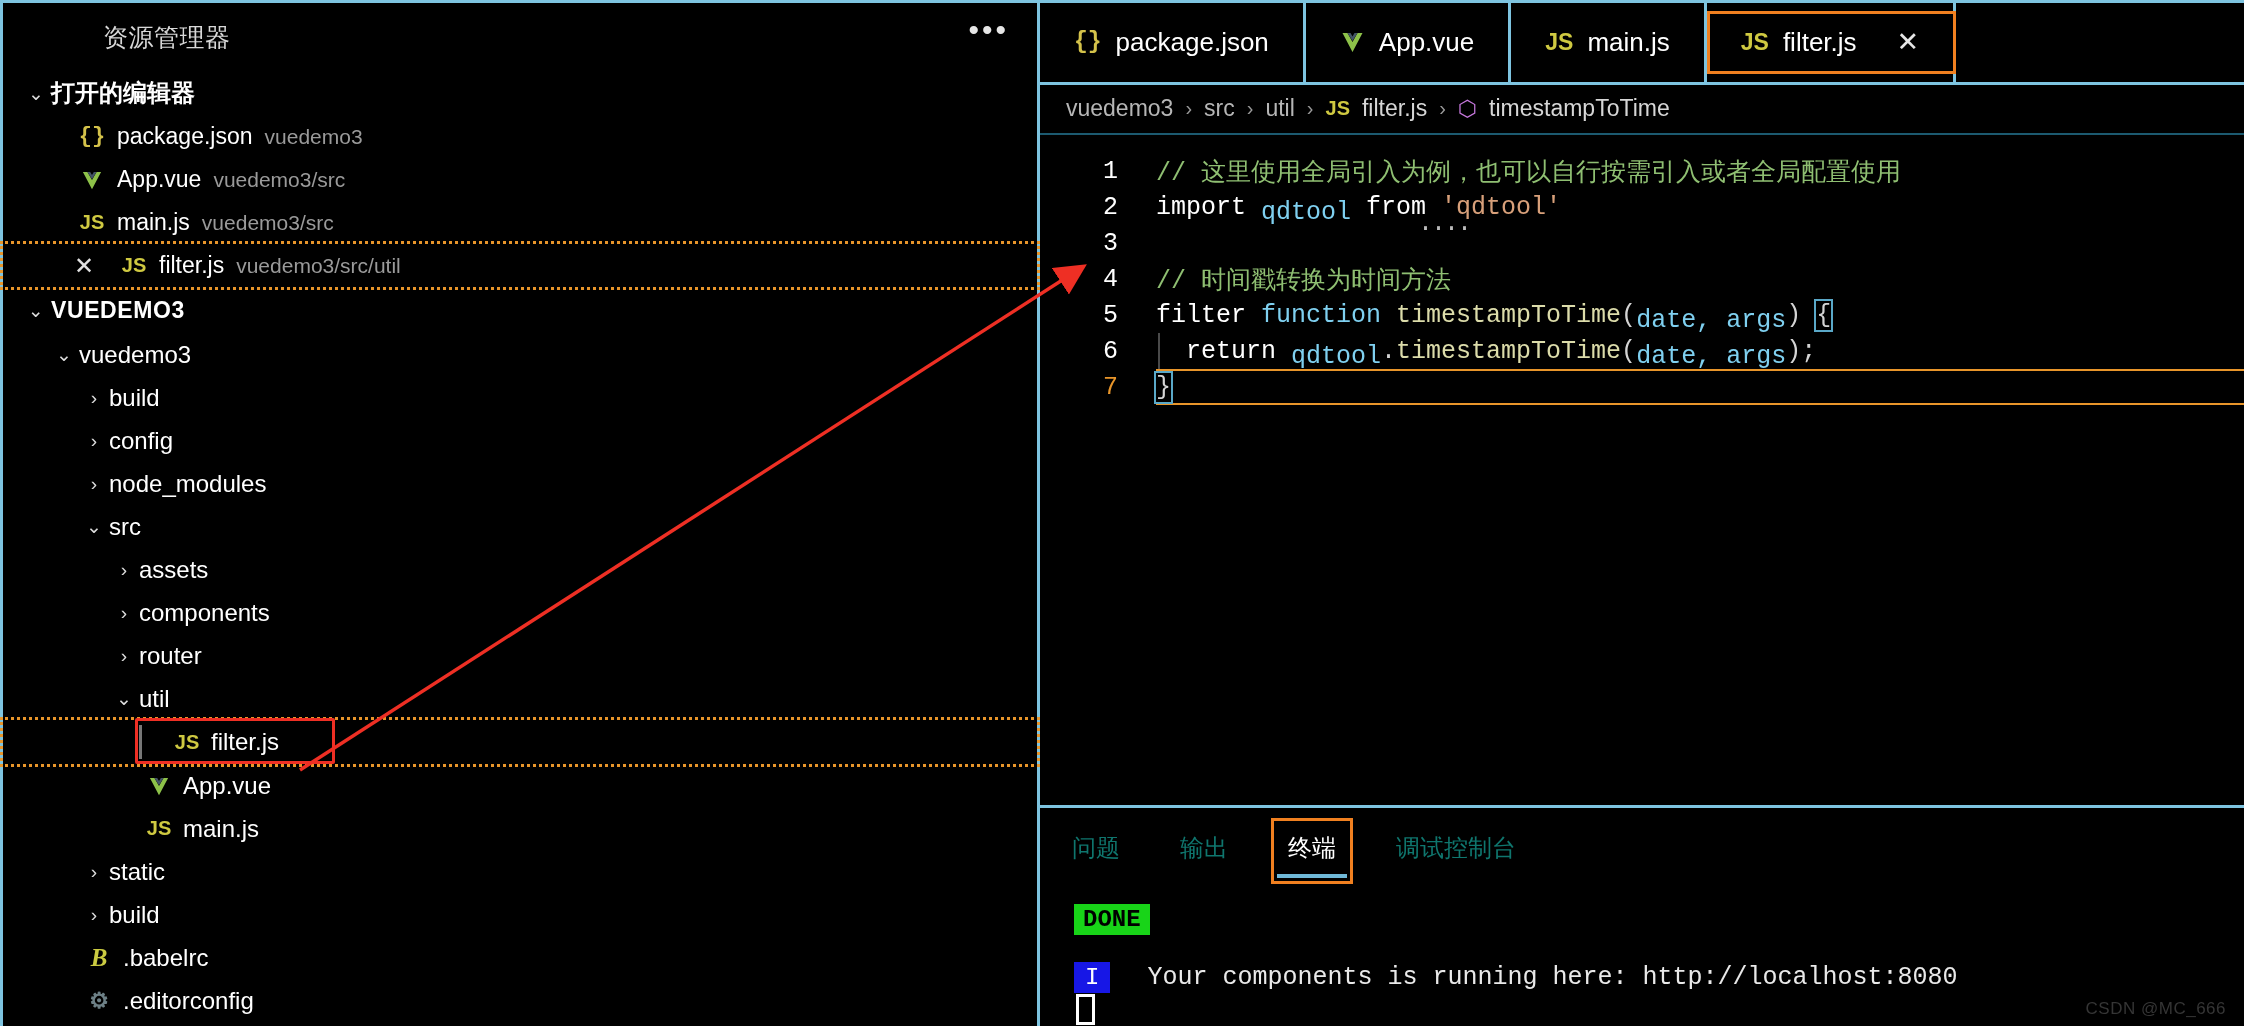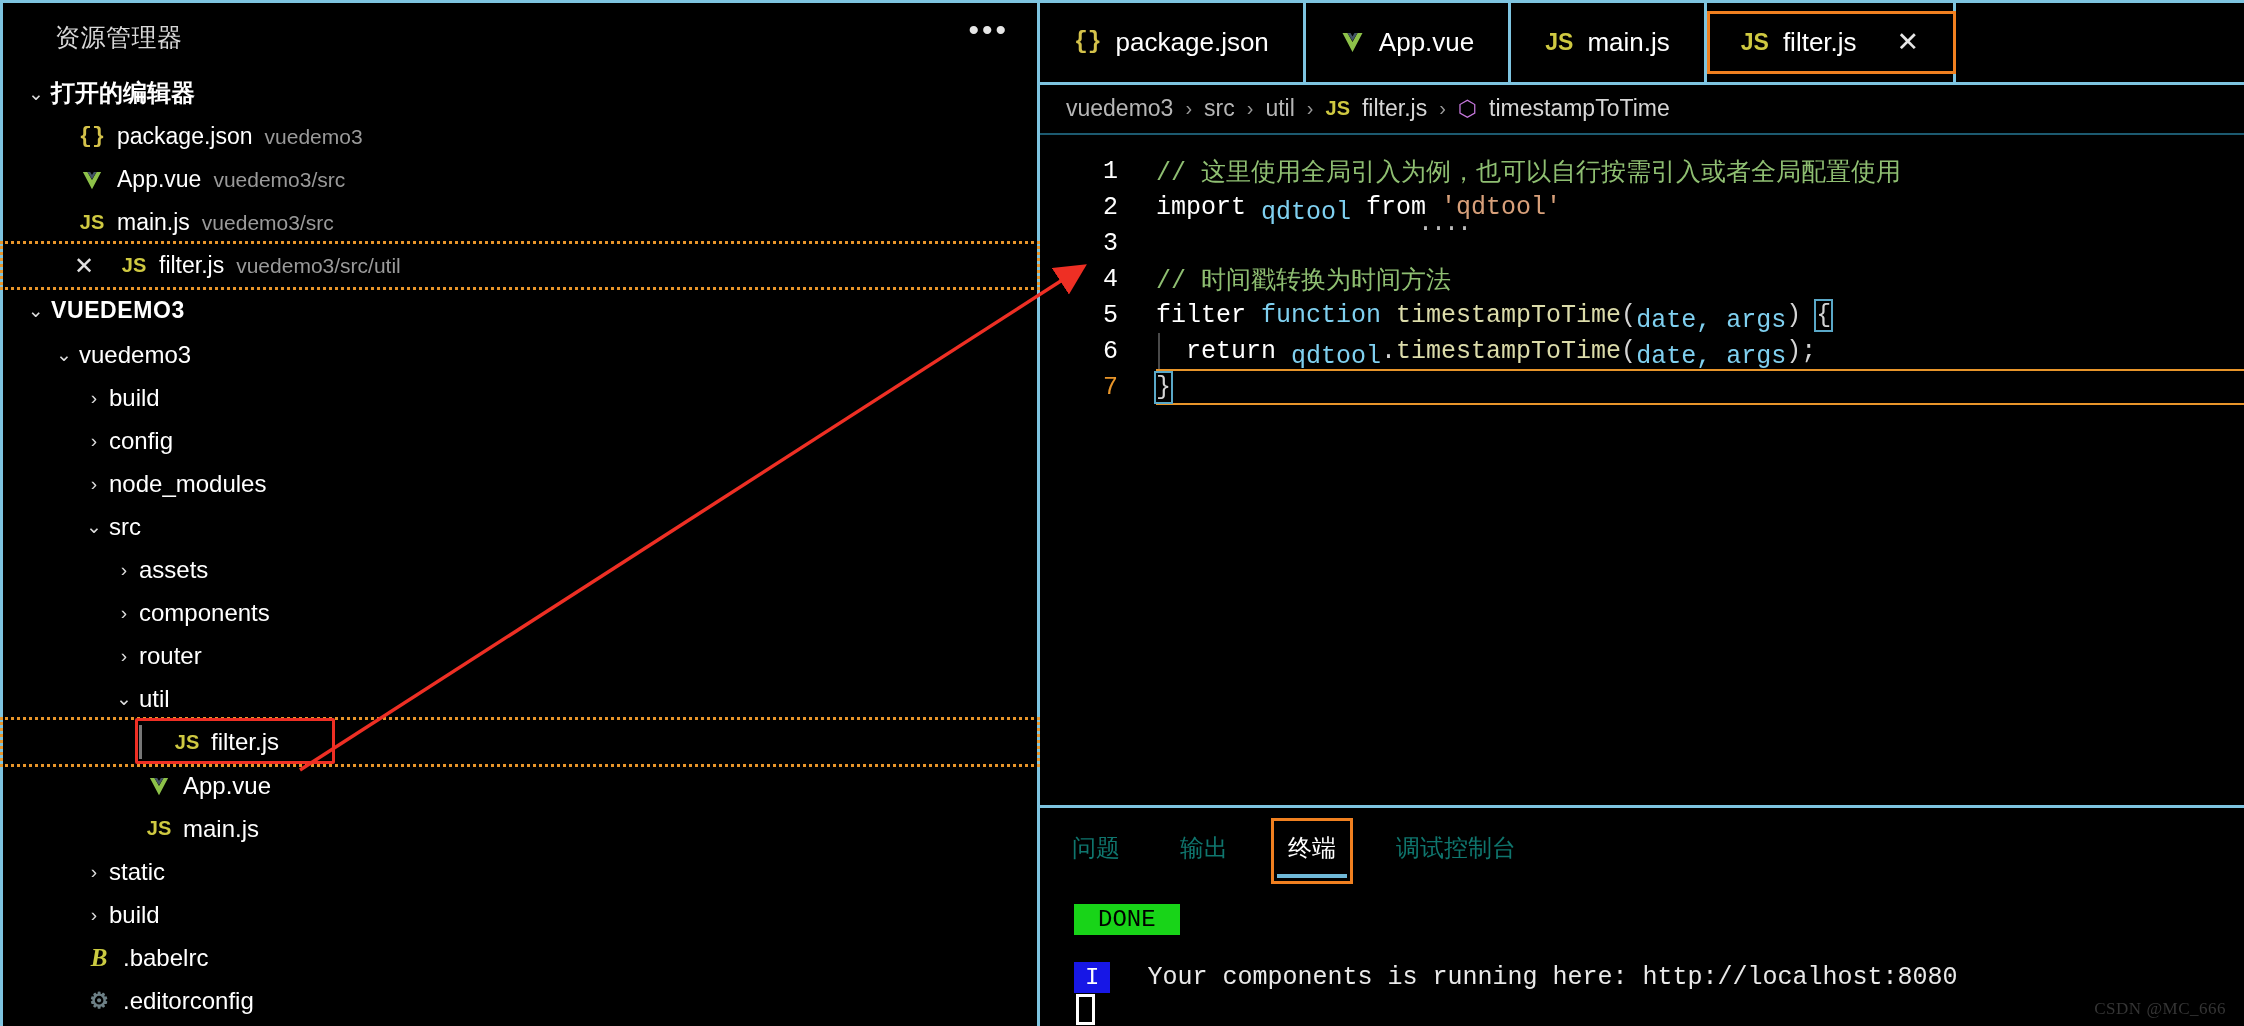--- a/index.html
+++ b/index.html
@@ -26,20 +26,21 @@
     border-left: 3px solid #7ec4e0;
     border-top: 3px solid #7ec4e0;
     flex: 0 0 1040px;
   }
   .sb-title-row {
     height: 68px;
     display: flex;
     align-items: center;
     padding: 0 28px 0 52px;
     justify-content: space-between;
+    margin-left: 48px;
   }
   .sb-title {
     color: #d8d8d8;
     font-size: 25px;
     letter-spacing: .5px;
   }
   .sb-dots {
     color: #e6e6e6;
     font-size: 30px;
     line-height: 10px;
@@ -303,22 +304,22 @@
   .term-line {
     display: flex;
     align-items: center;
     height: 46px;
     font-size: 25px;
     white-space: pre;
   }
   .badge-done {
     background: #18d418;
     color: #000000;
-    font-weight: normal;
-    padding: 2px 24px;
+    font-weight: bold;
+    padding: 2px 9px;
     margin-right: 0;
     font-family: "Liberation Mono", monospace;
     font-size: 24px;
   }
   .term-green { color: #18d418; }
   .badge-i {
     background: #1717e6;
     color: #ffffff;
     padding: 2px 11px;
     margin-right: 22px;
@@ -331,21 +332,21 @@
     border: 3px solid #ffffff;
     margin-left: 2px;
   }
 
   .watermark {
     position: absolute;
     right: 18px; bottom: 7px;
     color: #353535;
     font-size: 17px;
     letter-spacing: .5px;
-    font-family: Liberation Serif, serif;
+    font-family: Liberation Sans, sans-serif;
   }
 
   .arrow-svg {
     position: absolute;
     left: 0; top: 0;
     width: 2244px; height: 1026px;
     pointer-events: none;
     z-index: 40;
   }
 </style>

